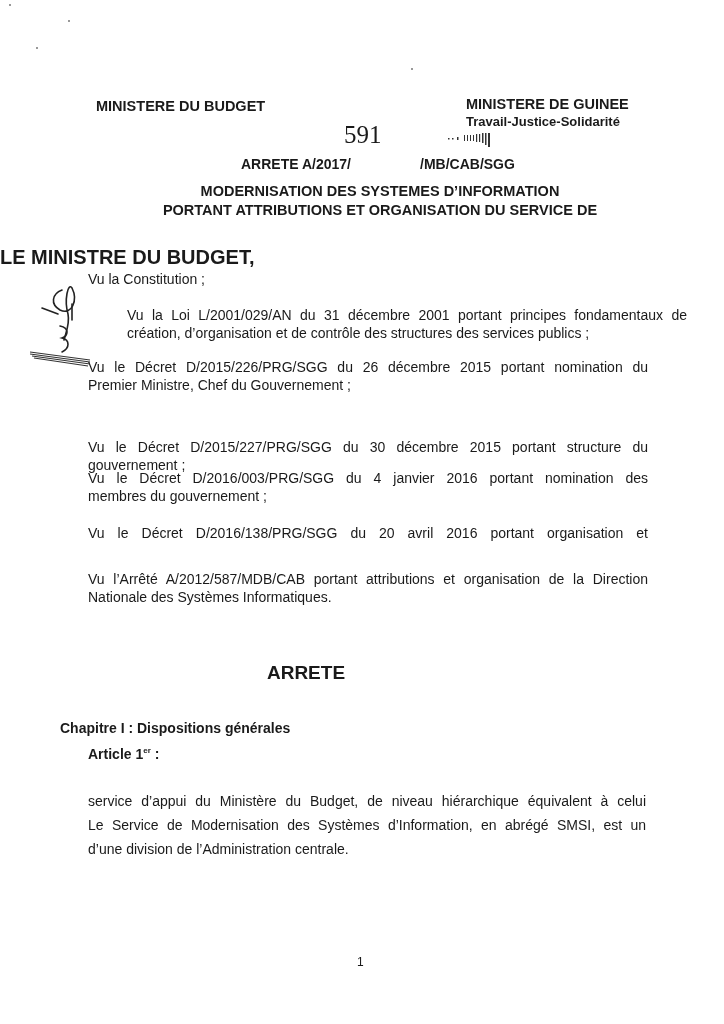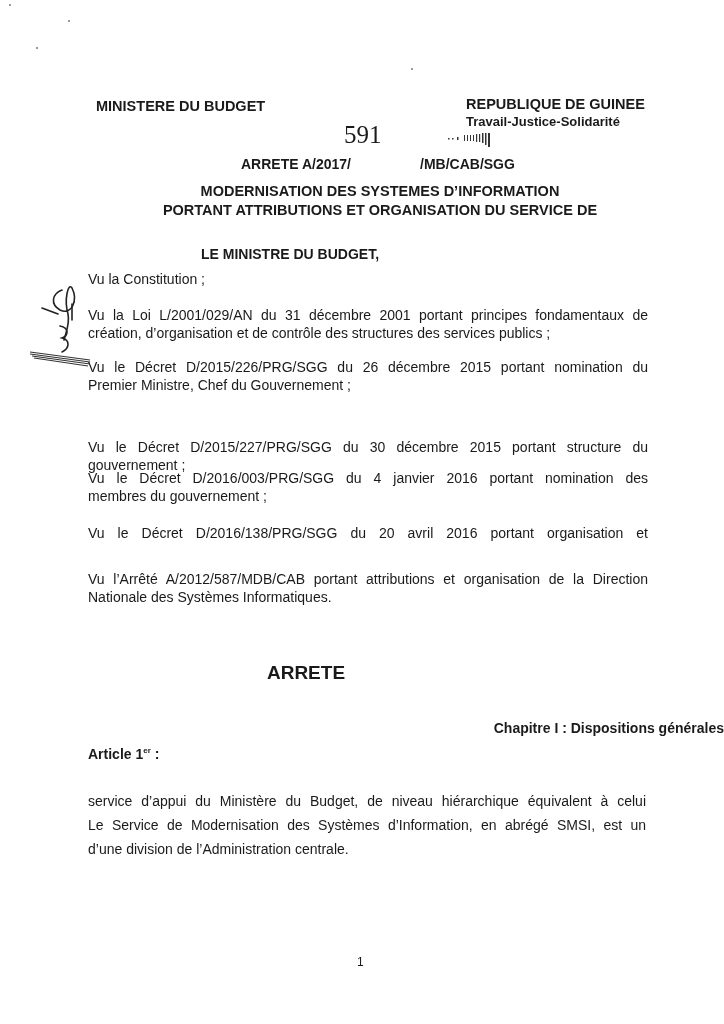--- a/index.html
+++ b/index.html
@@ -10,40 +10,40 @@
     .abs { position: absolute; }
     .bold { font-weight: bold; }
     .header-left { left: 96px; top: 98px; font-size: 14.5px; }
     .header-right { left: 466px; top: 95px; font-size: 14.5px; line-height: 18px; }
     .header-right .motto { font-size: 13px; }
     .decree-number { left: 344px; top: 121px; font-family: "Liberation Serif", serif; font-size: 25px; }
     .stamp-marks { left: 446px; top: 130px; width: 48px; height: 20px; }
     .arrete-ref { left: 0; width: 724px; top: 156px; font-size: 14px; }
     .arrete-ref span { position: absolute; }
     .title { left: 140px; width: 480px; top: 182px; text-align: center; font-size: 14.5px; line-height: 19px; }
-    .minister { left: 0; width: 580px; top: 246px; text-align: center; font-size: 14px; }
+    .minister { left: 0; width: 580px; top: 246px; font-size: 20px; }
     .vu { left: 88px; width: 560px; font-size: 14px; line-height: 18px; text-align: justify; text-align-last: left; }
     .vu .line1 { display: block; text-align: justify; text-align-last: justify; }
     .arrete-heading { left: 0; width: 612px; top: 662px; text-align: center; font-size: 19px; }
-    .chapter { left: 0; width: 724px; top: 720px; text-align: right; font-size: 14px; padding-left: 60px; box-sizing: border-box; }
+    .chapter { left: 0; width: 724px; top: 720px; text-align: left; font-size: 14px; padding-left: 60px; box-sizing: border-box; }
     .article { left: 88px; top: 746px; font-size: 14px; }
     .article sup { font-size: 8px; }
     .art-body { left: 88px; width: 558px; top: 789px; font-size: 14px; line-height: 24px; }
     .art-body .l { display: block; text-align: justify; text-align-last: justify; }
     .art-body .last { text-align-last: left; }
     .page-number { left: 357px; top: 955px; font-size: 12px; }
     .signature { left: 28px; top: 280px; width: 70px; height: 100px; }
     .speck { position: absolute; width: 2px; height: 2px; background: #999; }
   </style>
 </head>
 <body>
 
 <div class="abs header-left bold">MINISTERE DU BUDGET</div>
 <div class="abs header-right bold">
-  <div>REPUBLIQUE DE GUINEE</div>
+  <div>MINISTERE DE GUINEE</div>
   <div class="motto">Travail-Justice-Solidarité</div>
 </div>
 <div class="abs decree-number">591</div>
 <svg class="abs stamp-marks" viewBox="0 0 48 20">
   <g fill="#333">
     <rect x="2" y="8" width="1.5" height="1.5"></rect>
       <rect x="6" y="8" width="1.5" height="1.5"></rect>
     <rect x="11" y="7" width="1.5" height="3"></rect>
     <rect x="18" y="5" width="1" height="6"></rect>
       <rect x="21" y="5" width="1" height="6"></rect>
@@ -64,21 +64,21 @@
 <div class="abs title bold">
   <div>MODERNISATION DES SYSTEMES D’INFORMATION</div>
   <div>PORTANT ATTRIBUTIONS ET ORGANISATION DU SERVICE DE</div>
 </div>
 
 <div class="abs minister bold">LE MINISTRE DU BUDGET,</div>
 
 <div class="abs vu" style="top:270px;">
   <span>Vu la Constitution ;</span>
 </div>
-<div class="abs vu" style="top:306px;">
+<div class="abs vu" style="top:306px;margin-left:39px;">
   <span class="line1">Vu la Loi L/2001/029/AN du 31 décembre 2001 portant principes fondamentaux de</span>
   <span>création, d’organisation et de contrôle des structures des services publics ;</span>
 </div>
 <div class="abs vu" style="top:358px;">
   <span class="line1">Vu le Décret D/2015/226/PRG/SGG du 26 décembre 2015 portant nomination du</span>
   <span>Premier Ministre, Chef du Gouvernement ;</span>
 </div>
 <div class="abs vu" style="top:414px;margin-top:24px;">
   <span class="line1">Vu le Décret D/2015/227/PRG/SGG du 30 décembre 2015 portant structure du</span>
   <span>gouvernement ;</span>

